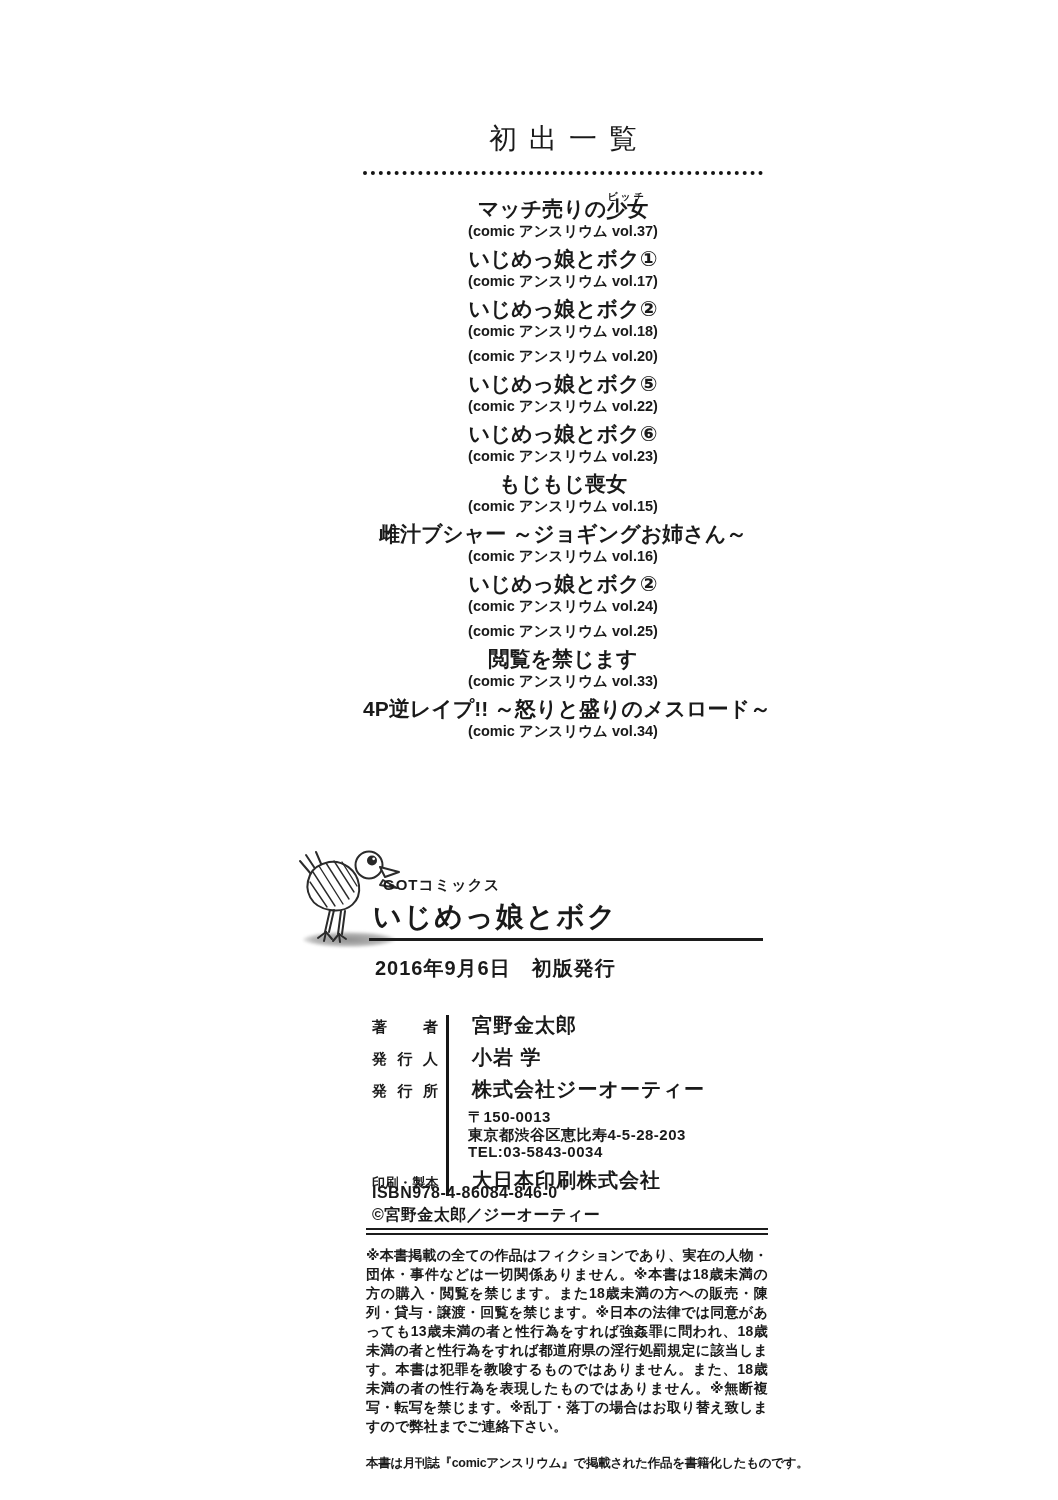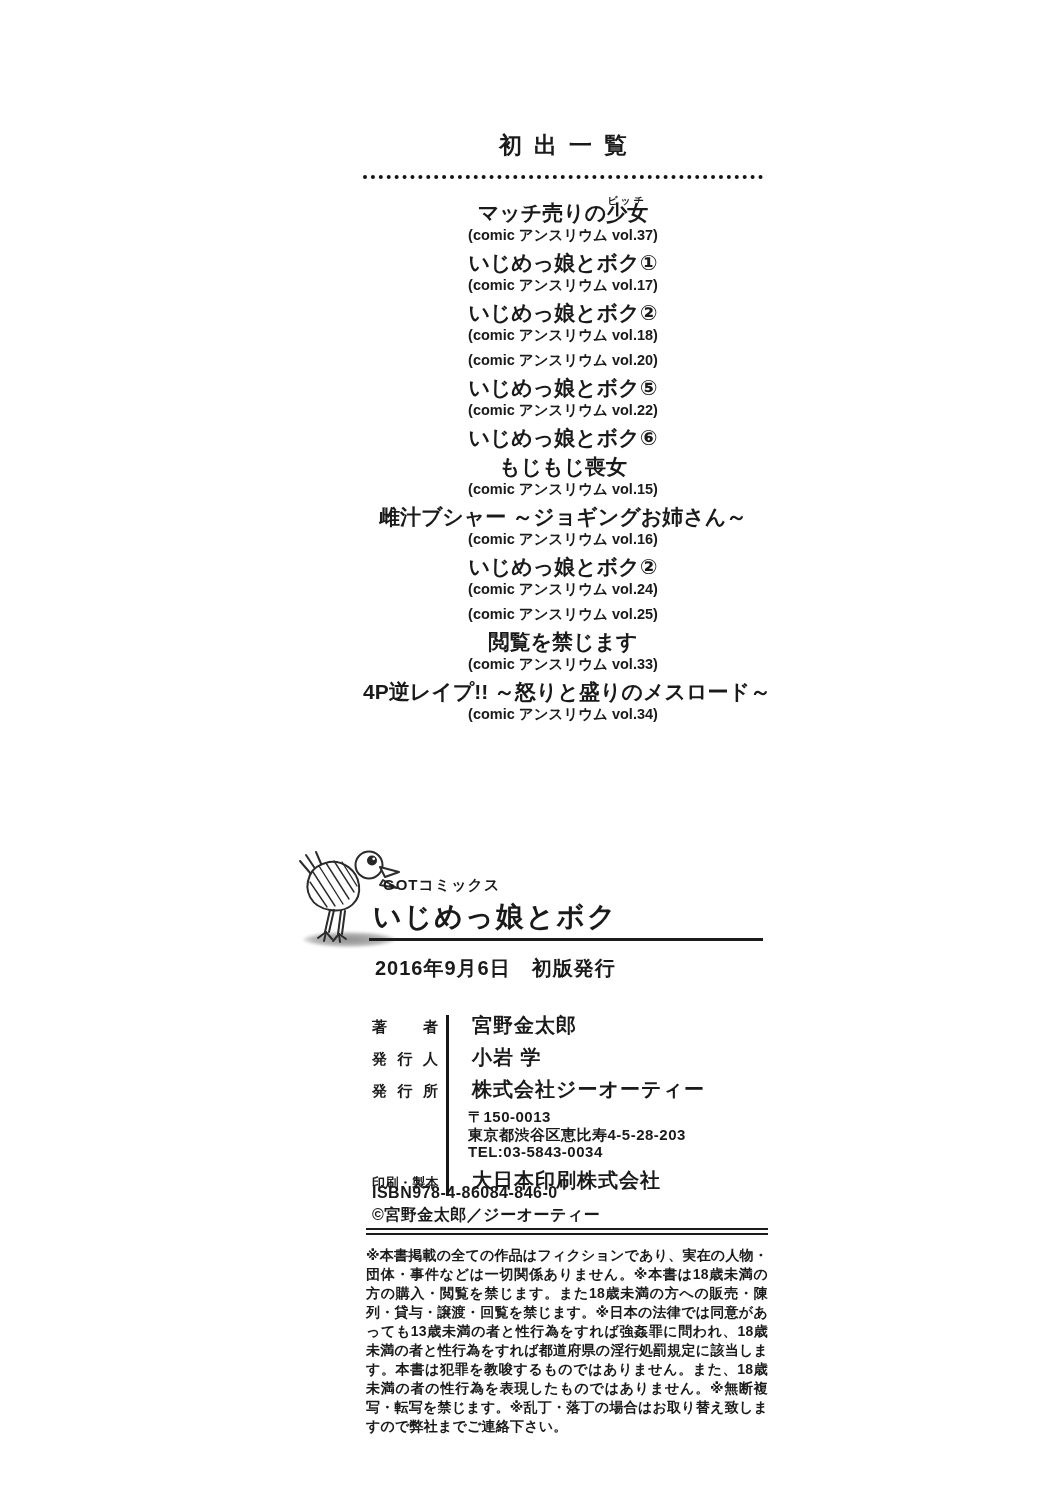--- a/index.html
+++ b/index.html
@@ -3,21 +3,21 @@
 <meta charset="utf-8">
 <style>
   html,body{margin:0;padding:0;}
   body{
     width:1058px;height:1500px;position:relative;background:#ffffff;
     font-family:"Liberation Sans","DejaVu Sans",sans-serif;color:#1a1a1a;
     overflow:hidden;
   }
   
   .works-col{position:absolute;left:363px;top:116px;width:400px;text-align:center;}
-  .list-title{font-size:23px;font-weight:bold;letter-spacing:12px;padding-left:12px;margin:14px;}
+  .list-title{font-size:28px;font-weight:normal;letter-spacing:12px;padding-left:12px;margin:4px;}
   .dotted-rule{border:none;border-top:4px dotted #141414;margin:13px 0 0 0;}
   .works{padding-top:21px;}
   .work{margin-bottom:4px;}
   .work-title{font-size:21px;font-weight:bold;line-height:25px;white-space:nowrap;}
   .work-source{font-size:14.5px;line-height:21px;font-weight:600;}
   .ruby-wrap{position:relative;display:inline-block;}
   .furigana{position:absolute;left:50%;top:-12px;transform:translateX(-50%);
     font-size:10px;font-weight:bold;letter-spacing:3px;white-space:nowrap;}
   
   .colophon{position:absolute;left:365px;top:848px;width:400px;}
@@ -72,20 +72,21 @@
     </div>
     <div class="work">
       <div class="work-source">(comic アンスリウム vol.20)</div>
     </div>
     <div class="work">
       <div class="work-title">いじめっ娘とボク⑤</div>
       <div class="work-source">(comic アンスリウム vol.22)</div>
     </div>
     <div class="work">
       <div class="work-title">いじめっ娘とボク⑥</div>
+      <div class="work-source">(comic アンスリウム vol.23)</div>
     </div>
     <div class="work">
       <div class="work-title">もじもじ喪女</div>
       <div class="work-source">(comic アンスリウム vol.15)</div>
     </div>
     <div class="work">
       <div class="work-title">雌汁ブシャー ～ジョギングお姉さん～</div>
       <div class="work-source">(comic アンスリウム vol.16)</div>
     </div>
     <div class="work">
@@ -177,13 +178,14 @@
 </section>
 
 <section class="isbn-block">
   <div>ISBN978-4-86084-846-0</div>
   <div>©宮野金太郎／ジーオーティー</div>
 </section>
 
 <section class="legal">
   <hr class="double-rule">
   <p class="disclaimer">※本書掲載の全ての作品はフィクションであり、実在の人物・団体・事件などは一切関係ありません。※本書は18歳未満の方の購入・閲覧を禁じます。また18歳未満の方への販売・陳列・貸与・譲渡・回覧を禁じます。※日本の法律では同意があっても13歳未満の者と性行為をすれば強姦罪に問われ、18歳未満の者と性行為をすれば都道府県の淫行処罰規定に該当します。本書は犯罪を教唆するものではありません。また、18歳未満の者の性行為を表現したものではありません。※無断複写・転写を禁じます。※乱丁・落丁の場合はお取り替え致しますので弊社までご連絡下さい。</p>
+  <p class="source-note">本書は月刊誌『comicアンスリウム』で掲載された作品を書籍化したものです。</p>
 </section>
 
 </body></html>

